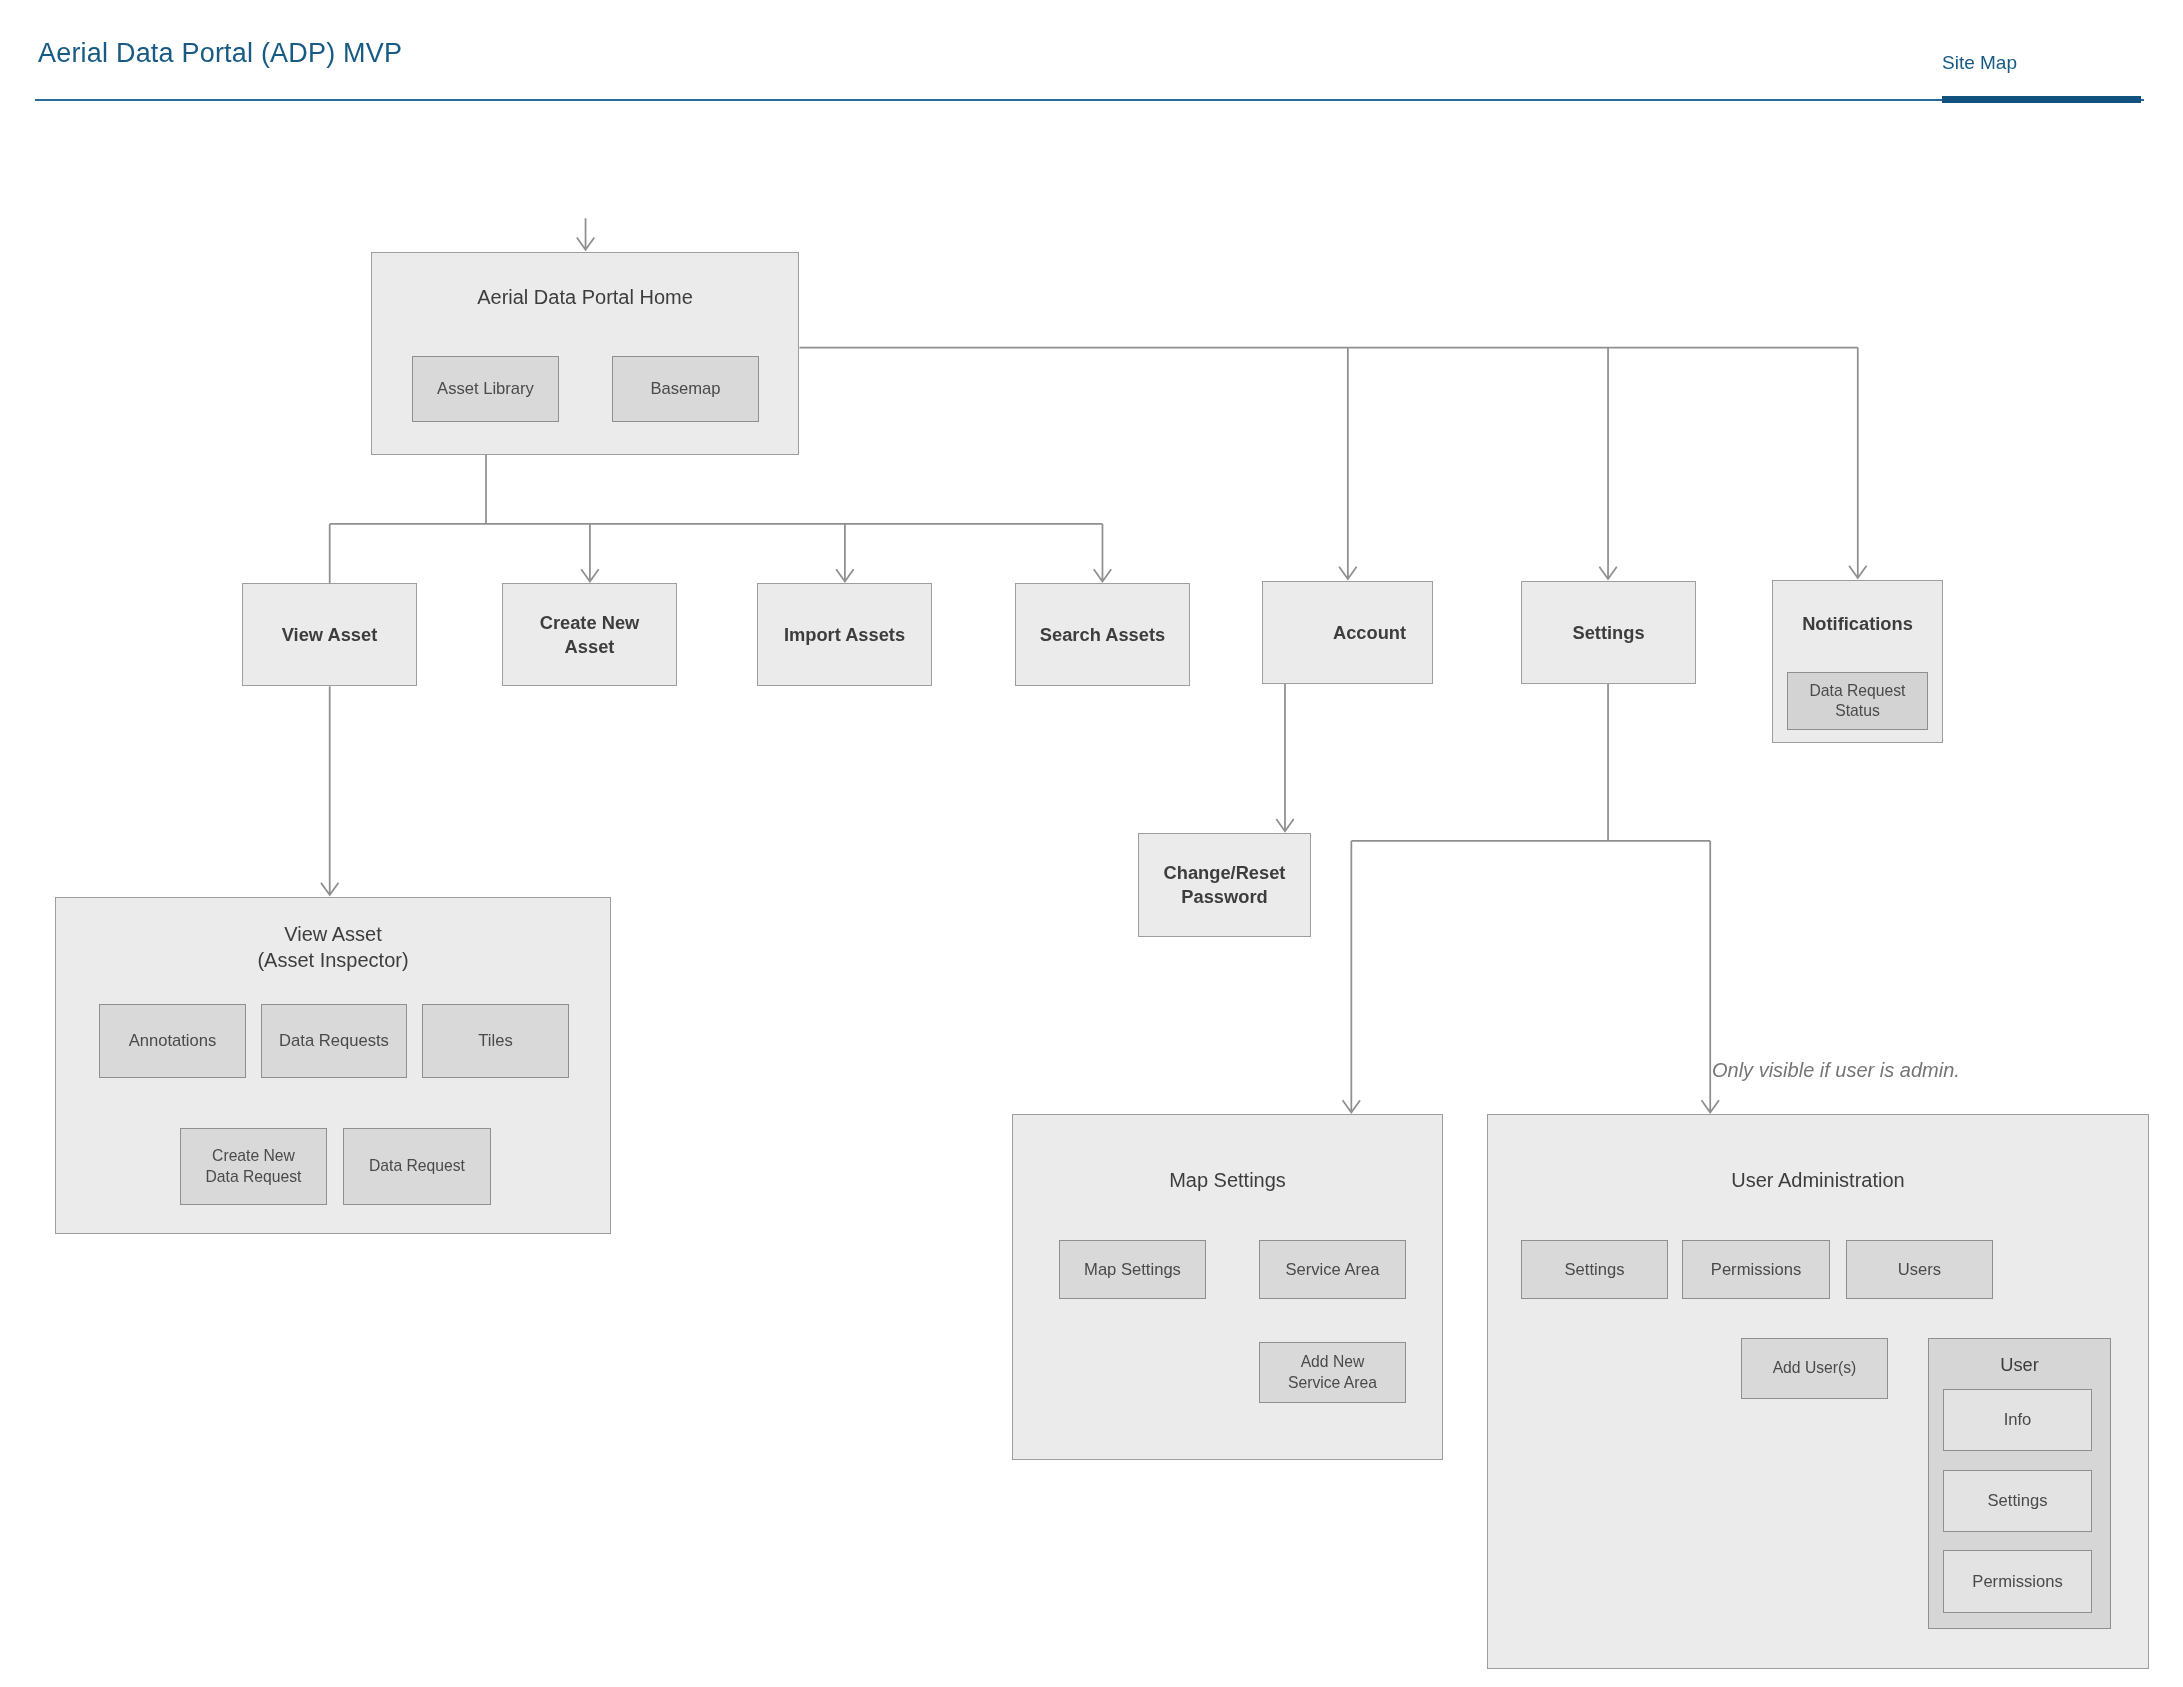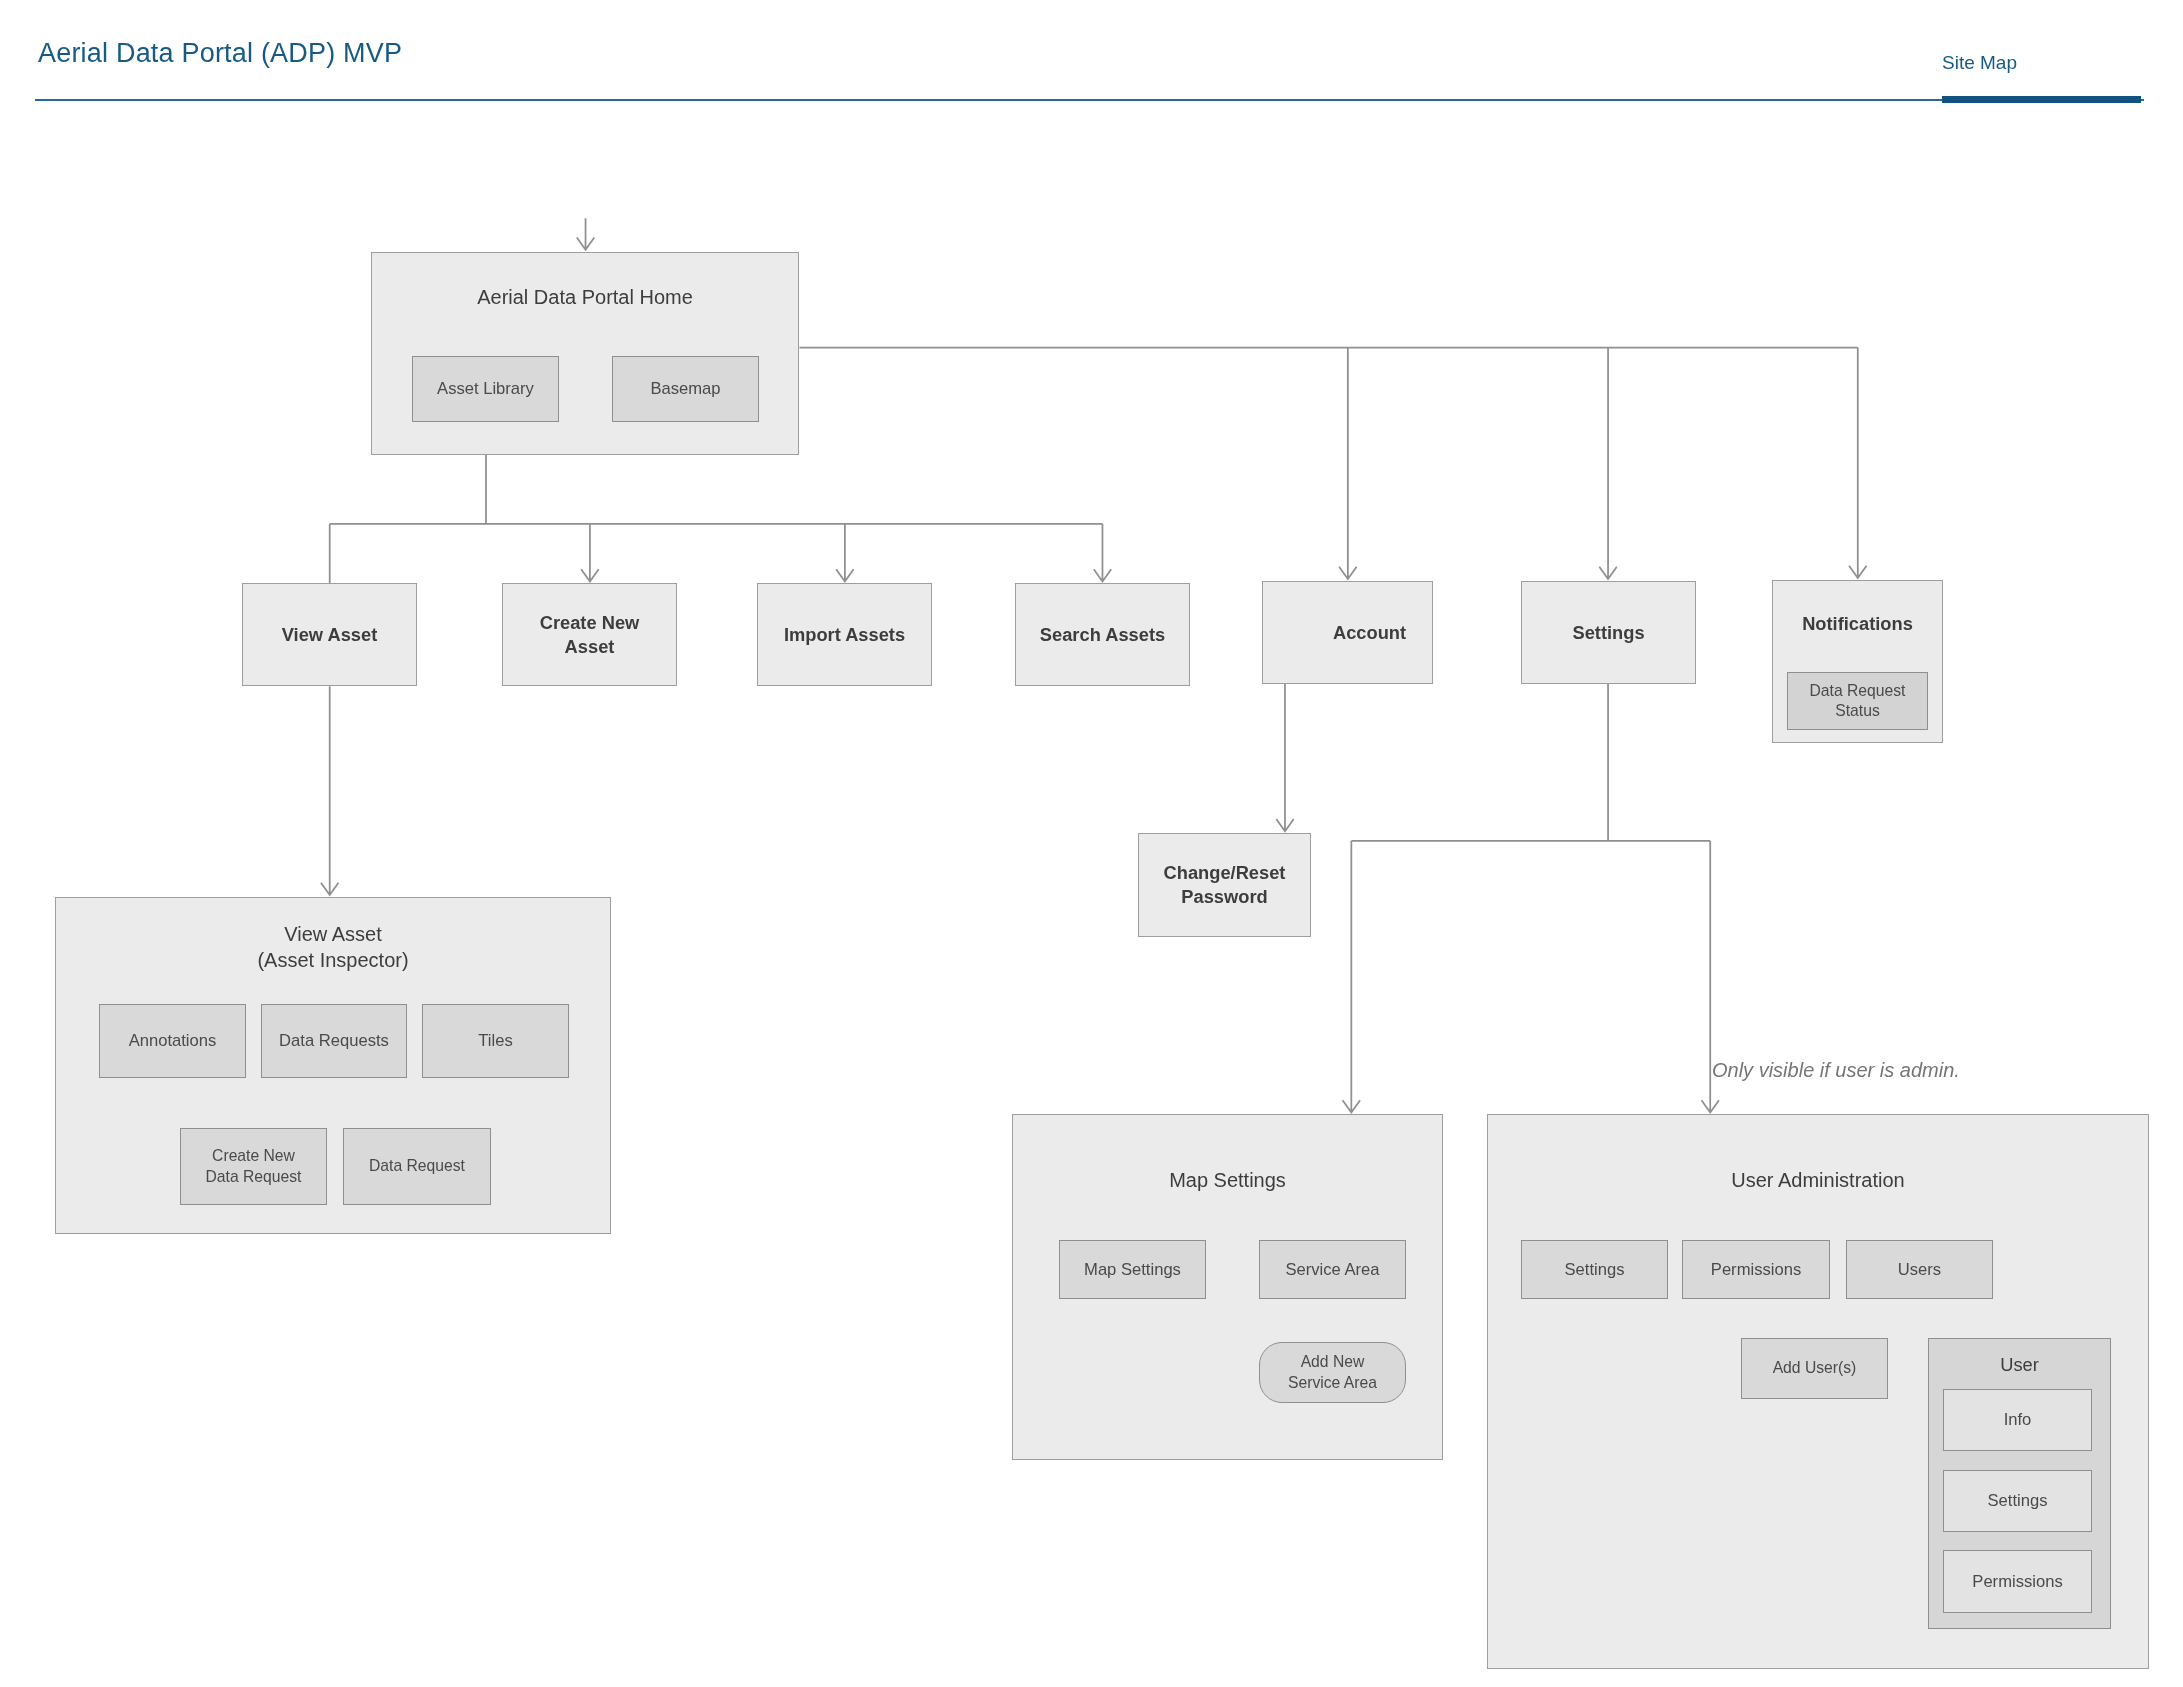--- a/index.html
+++ b/index.html
@@ -60,21 +60,21 @@
   .btn-tiles{left:422px;top:1004px;width:147px;height:74px;}
   .btn-cndr{left:180px;top:1128px;width:147px;height:77px;}
   .btn-dr{left:343px;top:1128px;width:148px;height:77px;}
 
   .n-password{left:1138px;top:833px;width:173px;height:104px;}
 
   .map-panel{left:1012px;top:1114px;width:431px;height:346px;}
   .map-title{top:52px;}
   .btn-map-settings{left:1059px;top:1240px;width:147px;height:59px;}
   .btn-service-area{left:1259px;top:1240px;width:147px;height:59px;}
-  .btn-add-sa{left:1259px;top:1342px;width:147px;height:61px;border-radius:23px;}
+  .btn-add-sa{left:1259px;top:1342px;width:147px;height:61px;}
 
   .admin-panel{left:1487px;top:1114px;width:662px;height:555px;}
   .admin-title{top:52px;}
   .btn-ua-settings{left:1521px;top:1240px;width:147px;height:59px;}
   .btn-ua-permissions{left:1682px;top:1240px;width:148px;height:59px;}
   .btn-ua-users{left:1846px;top:1240px;width:147px;height:59px;}
   .btn-add-users{left:1741px;top:1338px;width:147px;height:61px;}
 
   .user-group{left:1928px;top:1338px;width:183px;height:291px;background:#d6d6d6;
               border:1.7px solid #8f8f8f;}

